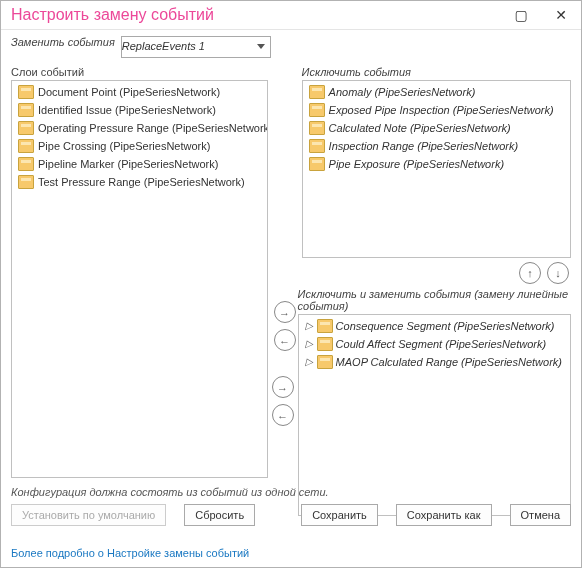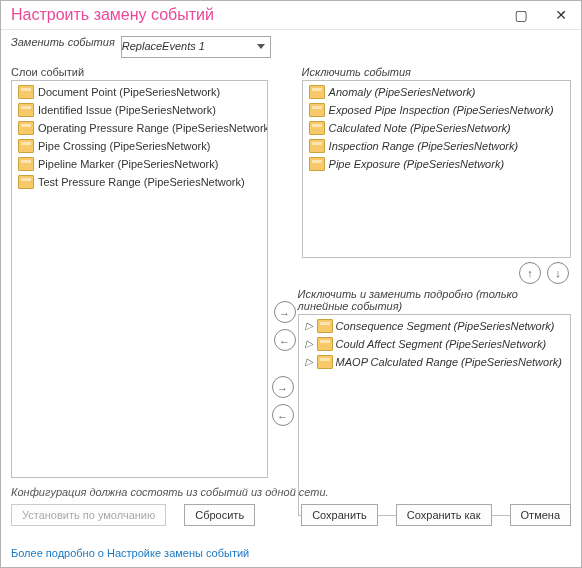--- a/index.html
+++ b/index.html
@@ -301,21 +301,21 @@
         <div class="circle-btn">↑</div>
         <div class="circle-btn">↓</div>
       </div>
 
       <div class="right-bottom-wrap">
         <div class="mid-buttons2">
           <div class="circle-btn">→</div>
           <div class="circle-btn">←</div>
         </div>
         <div class="right-bottom">
-          <div class="section-label">Исключить и заменить подробно (только линейные события)</div>
+          <div class="section-label">Исключить и заменить события (замену линейные события)</div>
           <div class="listbox">
             <div class="tree-item">
                 <span class="caret">▷</span>
                 <span class="layer-icon"></span>
                 <span>Consequence Segment (PipeSeriesNetwork)</span>
               </div>
             <div class="tree-item">
                 <span class="caret">▷</span>
                 <span class="layer-icon"></span>
                 <span>Could Affect Segment (PipeSeriesNetwork)</span>

